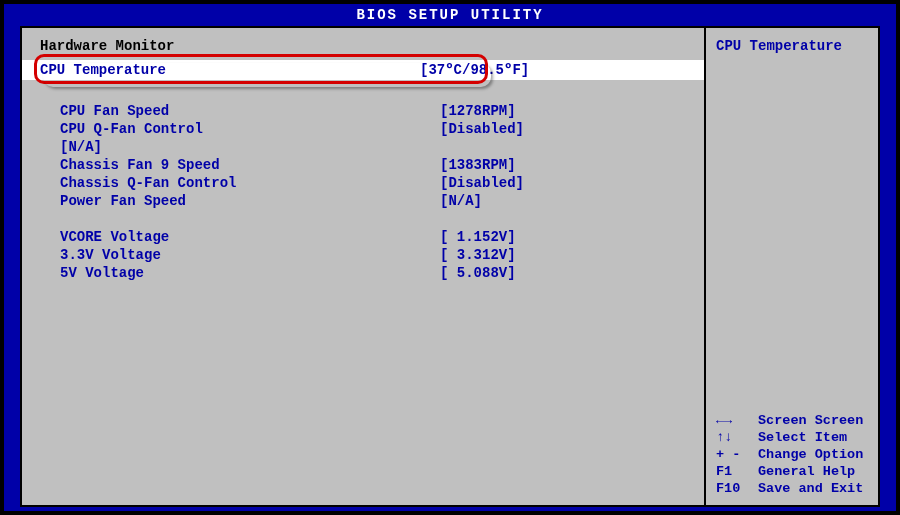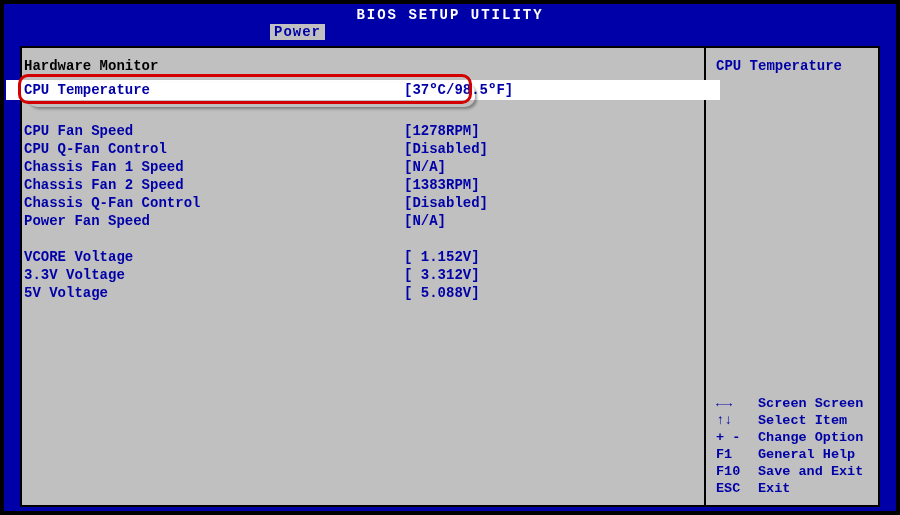--- a/index.html
+++ b/index.html
@@ -47,38 +47,39 @@
     flex: 1;
     margin: 0 16px 4px 16px;
     background: #c0c0c0;
     border: 2px solid #000;
     display: flex;
     position: relative;
   }
   .main {
     flex: 1;
     border-right: 2px solid #000;
-    padding: 10px 2px;
+    padding: 10px 18px;
     position: relative;
   }
   .side {
     width: 172px;
     padding: 10px 10px;
     color: #0000a8;
     position: relative;
   }
   .section-title {
     color: #000;
     margin-bottom: 6px;
   }
   .row {
     display: flex;
     color: #0000a8;
     line-height: 18px;
     height: 18px;
+    margin-left: 20px;
   }
   .row .label { width: 380px; white-space: pre; }
   .row .value { }
   .gap { height: 18px; }
   .highlight-wrap {
     position: relative;
     height: 22px;
     margin: 0 -18px 2px -18px;
   }
   .highlight {
@@ -148,23 +149,20 @@
     font-family: "Courier New", monospace;
   }
 </style>
 </head>
 <body>
 
 <div class="screen">
 
   <div class="header">BIOS SETUP UTILITY</div>
 
-  <div class="tabs">
-    <span class="tab">Power</span>
-  </div>
 
   <div class="frame">
     <div class="main">
       <div class="section-title">Hardware Monitor</div>
 
       <div class="highlight-wrap">
         <div class="highlight">
           <span class="label">CPU Temperature</span>
           <span class="value">[37ºC/98.5ºF]</span>
         </div>
@@ -176,25 +174,24 @@
 
       <div class="row">
         <span class="label">CPU Fan Speed</span>
         <span class="value">[1278RPM]</span>
       </div>
       <div class="row">
         <span class="label">CPU Q-Fan Control</span>
         <span class="value">[Disabled]</span>
       </div>
       <div class="row">
-        <span class="label">Chassis Fan 1 Speed</span>
         <span class="value">[N/A]</span>
       </div>
       <div class="row">
-        <span class="label">Chassis Fan 2 Speed</span>
+        <span class="label">Chassis Fan 9 Speed</span>
         <span class="value">[1383RPM]</span>
       </div>
       <div class="row">
         <span class="label">Chassis Q-Fan Control</span>
         <span class="value">[Disabled]</span>
       </div>
       <div class="row">
         <span class="label">Power Fan Speed</span>
         <span class="value">[N/A]</span>
       </div>
@@ -232,21 +229,17 @@
             <span>Change Option</span>
           </div>
         <div>
             <span class="k">F1</span>
             <span>General Help</span>
           </div>
         <div>
             <span class="k">F10</span>
             <span>Save and Exit</span>
           </div>
-        <div>
-            <span class="k">ESC</span>
-            <span>Exit</span>
-          </div>
       </div>
     </div>
   </div>
 
 </div>
 
 </body></html>

